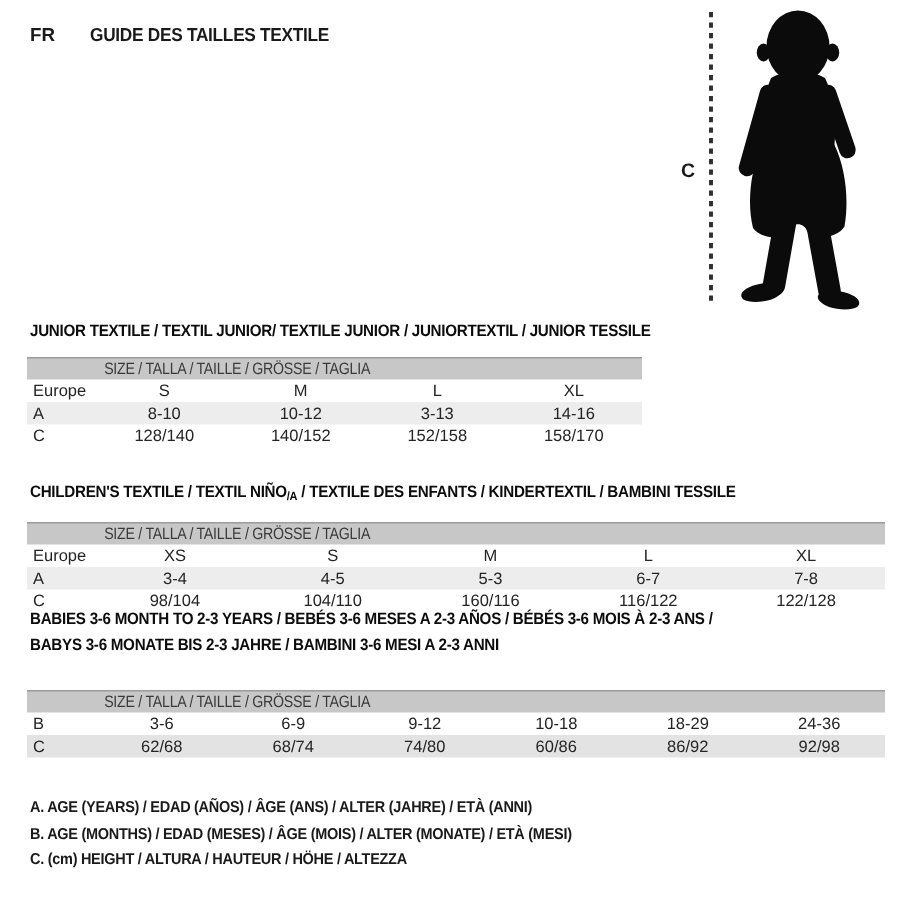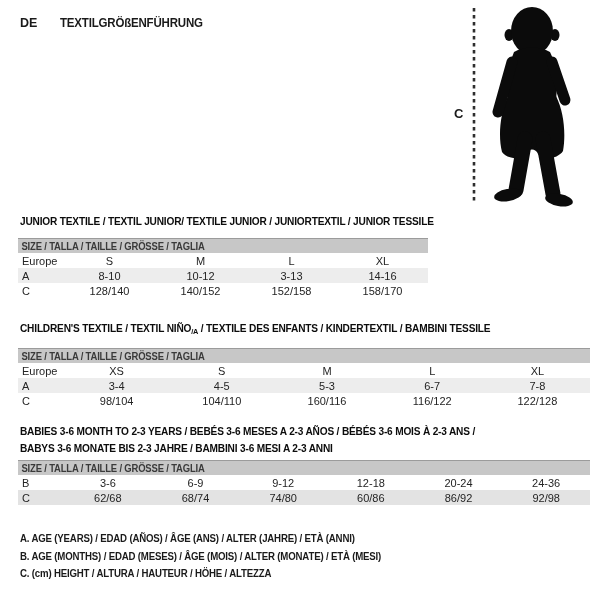--- a/index.html
+++ b/index.html
@@ -13,42 +13,42 @@
   .lang-row{display:flex;height:19.5px;align-items:center;font-size:12.5px;}
   .lang-code{width:40px;font-weight:bold;}
   
   .fig-label{left:454px;top:106px;font-size:13px;font-weight:bold;}
   
   .tbl-title{font-size:11px;color:#0c0c0c;}
   .sub-script{font-size:8px;vertical-align:-2px;}
   
   .tbl{left:18px;}
   .bar{height:14px;line-height:14px;background:#c7c7c7;border-top:1px solid #9b9b9b;
-       font-size:11px;font-weight:bold;color:#3a3a3a;overflow:hidden;}
+       font-size:11px;font-weight:normal;color:#3a3a3a;overflow:hidden;padding-left:48px;}
   .bar-text{display:inline-block;padding-left:4px;letter-spacing:-0.2px;white-space:nowrap;
        transform:scaleX(0.86);transform-origin:0 50%;}
   .trow{display:grid;height:15px;align-items:center;font-size:11px;color:#242424;}
   .cols5{grid-template-columns:46px repeat(4,1fr);}
   .cols6{grid-template-columns:46px repeat(5,1fr);}
   .cols7{grid-template-columns:46px repeat(6,1fr);}
   .cell{text-align:center;}
   .lab{text-align:left;padding-left:4px;}
   .shade{background:#ededed;}
   .shade-dk{background:#e3e3e3;}
   
   .notes{left:20px;top:530px;font-size:10.5px;}
   .note-line{height:17.6px;line-height:17.6px;}
 </style>
 </head>
 <body>
 
 <div class="abs languages">
   <div class="lang-row">
-    <span class="lang-code">DE</span>
-    <span class="cond">TEXTILGRÖßENFÜHRUNG</span>
+    <span class="lang-code">FR</span>
+    <span class="cond">GUIDE DES TAILLES TEXTILE</span>
   </div>
 </div>
 
 <svg class="abs" style="left:452px;top:4px;" width="148" height="206" viewBox="0 0 148 206">
   <g fill="#0b0b0b" stroke="none">
     <line x1="22" y1="4" x2="22" y2="200" stroke="#2e2e2e" stroke-width="2.6" stroke-dasharray="3.5 3.5"></line>
     <ellipse cx="57" cy="31" rx="4.5" ry="6"></ellipse>
     <ellipse cx="103" cy="31" rx="4.5" ry="6"></ellipse>
     <ellipse cx="80" cy="27" rx="21" ry="24"></ellipse>
     <path d="M62,48 C56,62 54,80 56,96 L56,118 C70,128 92,128 104,116 L104,96
@@ -119,35 +119,35 @@
   <div class="trow cols6">
     <span class="cell lab">C</span>
     <span class="cell">98/104</span>
     <span class="cell">104/110</span>
     <span class="cell">160/116</span>
     <span class="cell">116/122</span>
     <span class="cell">122/128</span>
   </div>
 </div>
 
-<div class="abs" style="left:20px;top:423px;">
+<div class="abs" style="left:20px;top:405px;">
   <div class="tbl-title cond" style="line-height:16.5px;">BABIES 3-6 MONTH TO 2-3 YEARS / BEBÉS 3-6 MESES A 2-3 AÑOS / BÉBÉS 3-6 MOIS À 2-3 ANS /</div>
   <div class="tbl-title cond" style="line-height:16.5px;">BABYS 3-6 MONATE BIS 2-3 JAHRE / BAMBINI 3-6 MESI A 2-3 ANNI</div>
 </div>
 <div class="abs tbl" style="top:460px;width:572px;">
   <div class="bar">
     <span class="bar-text">SIZE / TALLA / TAILLE / GRÖSSE / TAGLIA</span>
   </div>
   <div class="trow cols7">
     <span class="cell lab">B</span>
     <span class="cell">3-6</span>
     <span class="cell">6-9</span>
     <span class="cell">9-12</span>
-    <span class="cell">12-18</span>
-    <span class="cell">20-24</span>
+    <span class="cell">10-18</span>
+    <span class="cell">18-29</span>
     <span class="cell">24-36</span>
   </div>
   <div class="trow cols7 shade-dk">
     <span class="cell lab">C</span>
     <span class="cell">62/68</span>
     <span class="cell">68/74</span>
     <span class="cell">74/80</span>
     <span class="cell">60/86</span>
     <span class="cell">86/92</span>
     <span class="cell">92/98</span>

